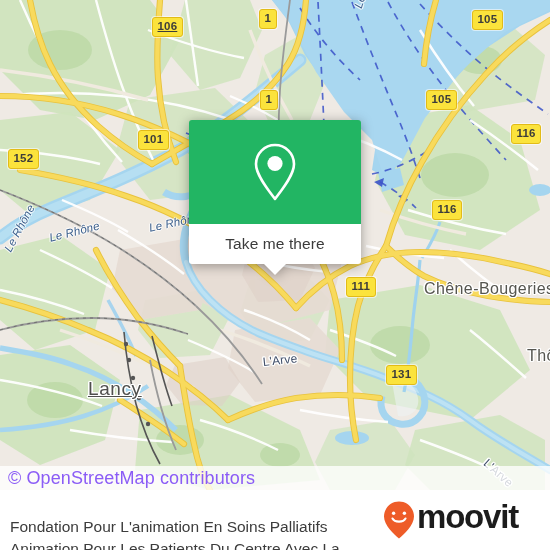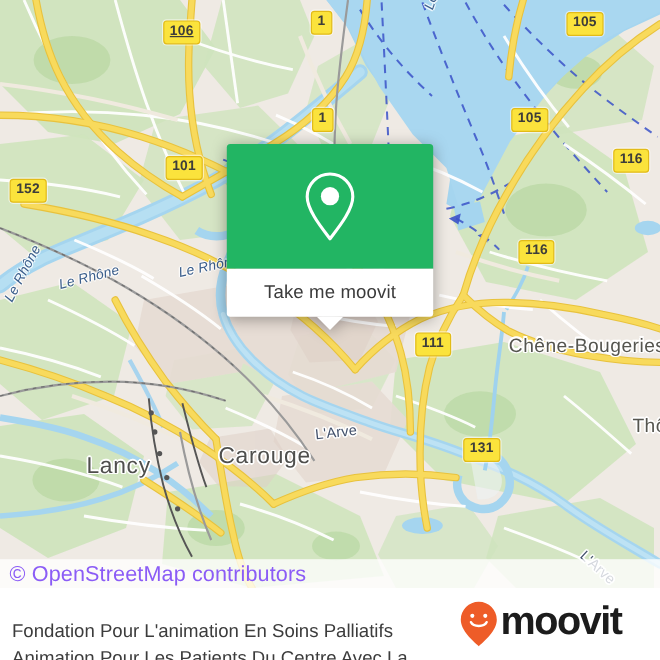--- a/index.html
+++ b/index.html
@@ -413,54 +413,53 @@
         <g fill="#555555">
           <circle cx="126" cy="344" r="2.2"></circle>
           <circle cx="129" cy="360" r="2.2"></circle>
           <circle cx="133" cy="378" r="2.2"></circle>
           <circle cx="139" cy="398" r="2.2"></circle>
           <circle cx="148" cy="424" r="2.2"></circle>
         </g>
       </g>
     </svg>
 
-    <div class="lbl lbl-city" style="left:182px; top:370px;">Carouge</div>
-    <div class="lbl lbl-city" style="left:72px; top:378px;">Lancy</div>
+    <div class="lbl lbl-city" style="left:88px; top:378px;text-decoration:underline;">Lancy</div>
     <div class="lbl lbl-city-sm" style="left:424px; top:280px;">Chêne-Bougeries</div>
     <div class="lbl lbl-city-sm" style="left:527px; top:347px;">Thô</div>
 
     <div class="lbl lbl-water" style="left:2px; top:248px; transform:rotate(-62deg); transform-origin:left top;">Le Rhône</div>
     <div class="lbl lbl-water" style="left:48px; top:232px; transform:rotate(-14deg); transform-origin:left top;">Le Rhône</div>
     <div class="lbl lbl-water" style="left:148px; top:222px; transform:rotate(-12deg); transform-origin:left top;">Le Rhône</div>
     <div class="lbl lbl-water" style="left:352px; top:6px; transform:rotate(-72deg); transform-origin:left top;">Le Rhône</div>
     <div class="lbl lbl-river" style="left:262px; top:355px; transform:rotate(-6deg); transform-origin:left top; font-size:12px;">L'Arve</div>
     <div class="lbl lbl-river" style="left:490px; top:456px; transform:rotate(42deg); transform-origin:left top; font-size:12px;">L'Arve</div>
 
-    <div class="shield" style="left:136px; top:17px;text-decoration:underline;">106</div>
+    <div class="shield" style="left:152px; top:17px;text-decoration:underline;">106</div>
     <div class="shield" style="left:259px; top:9px;">1</div>
     <div class="shield" style="left:260px; top:90px;">1</div>
     <div class="shield" style="left:472px; top:10px;">105</div>
     <div class="shield" style="left:426px; top:90px;">105</div>
     <div class="shield" style="left:511px; top:124px;">116</div>
     <div class="shield" style="left:432px; top:200px;">116</div>
     <div class="shield" style="left:138px; top:130px;">101</div>
     <div class="shield" style="left:8px; top:149px;">152</div>
     <div class="shield" style="left:346px; top:277px;">111</div>
     <div class="shield" style="left:386px; top:365px;">131</div>
 
     <div class="popup">
       <div class="popup-hero" style="background:#22b563;">
         <svg width="52" height="62" viewBox="0 0 52 62">
           <path d="M26 4 C15.5 4 7 12.5 7 23 C7 34.5 20 50 26 58
                    C32 50 45 34.5 45 23 C45 12.5 36.5 4 26 4 Z" fill="none" stroke="#ffffff" stroke-width="2.6" stroke-linejoin="round"></path>
           <circle cx="26" cy="22.5" r="7.6" fill="#ffffff"></circle>
         </svg>
       </div>
       <div class="popup-action">
-        <span>Take me moovit</span>
+        <span>Take me there</span>
       </div>
       <div class="popup-tail"></div>
     </div>
 
     <div class="attribution">
       <span>© OpenStreetMap contributors</span>
     </div>
   </div>
 
   <div class="footer">

